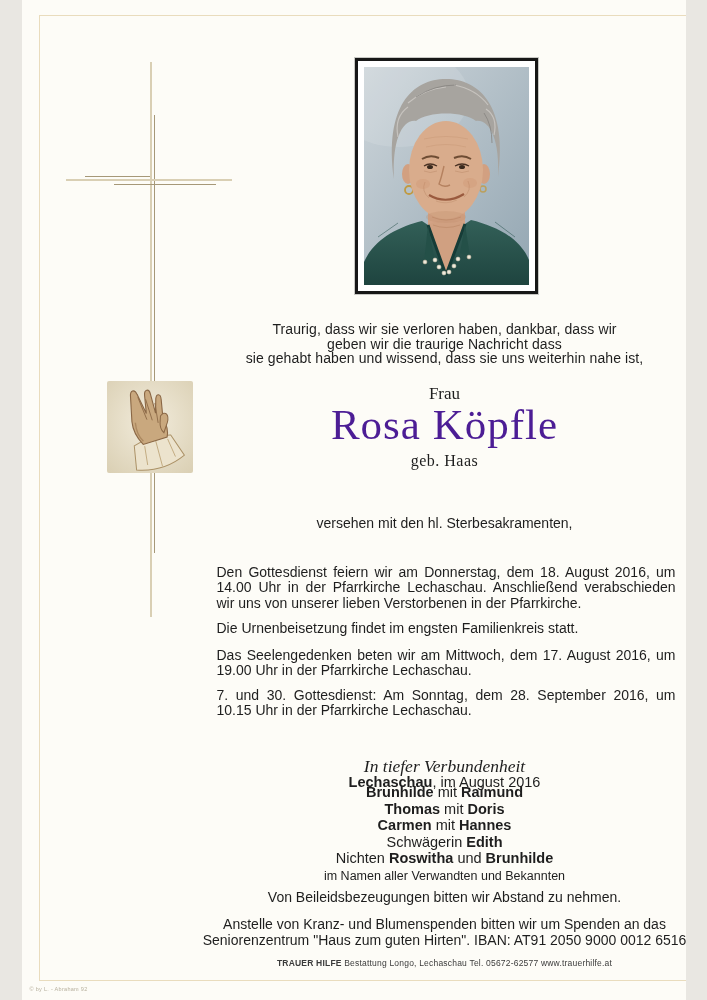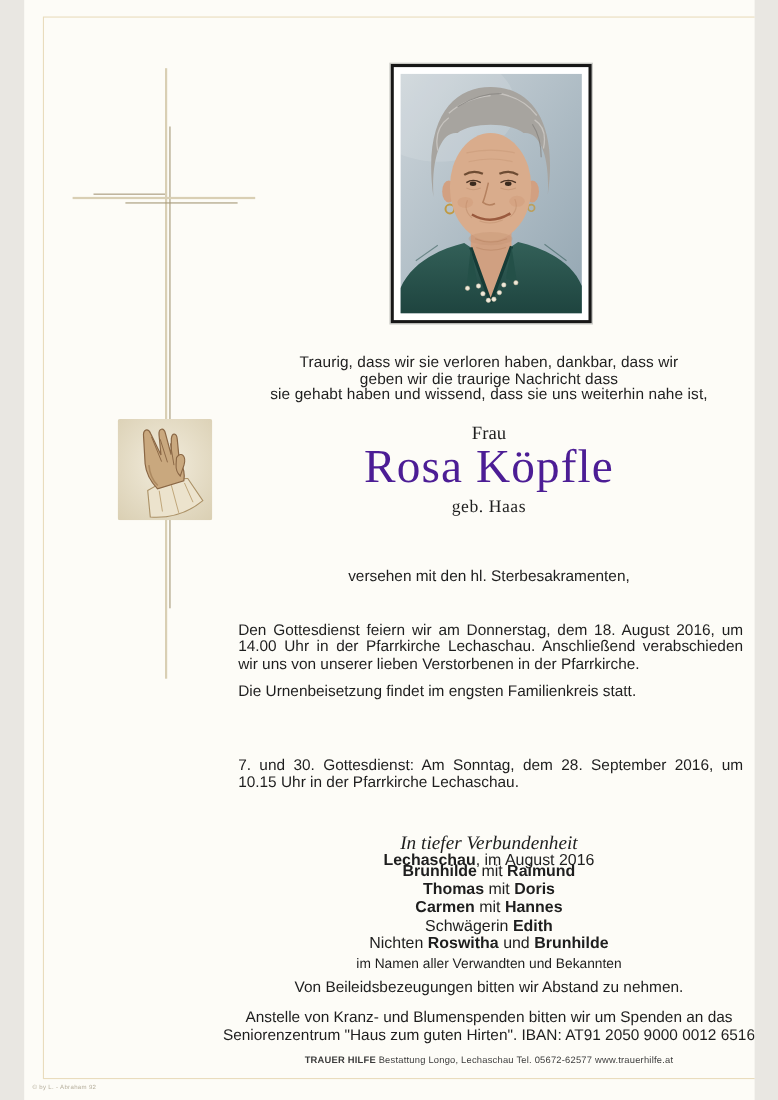--- a/index.html
+++ b/index.html
@@ -164,20 +164,21 @@
   <div class="centerblock frau">Frau</div>
   <div class="centerblock name">Rosa Köpfle</div>
   <div class="centerblock gebname">geb. Haas</div>
 
   <div class="centerblock sacrament">
     <div>versehen mit den hl. Sterbesakramenten,</div>
   </div>
 
   <div class="para p1">Den Gottesdienst feiern wir am Donnerstag, dem 18. August 2016, um 14.00 Uhr in der Pfarrkirche Lechaschau. Anschließend verabschieden wir uns von unserer lieben Verstorbenen in der Pfarrkirche.</div>
   <div class="para p2">Die Urnenbeisetzung findet im engsten Familienkreis statt.</div>
+  <div class="para p3">Das Seelengedenken beten wir am Mittwoch, dem 17. August 2016, um 19.00 Uhr in der Pfarrkirche Lechaschau.</div>
   <div class="para p4">7. und 30. Gottesdienst: Am Sonntag, dem 28. September 2016, um 10.15 Uhr in der Pfarrkirche Lechaschau.</div>
 
   <div class="centerblock placedate">
     <span class="bold">Lechaschau</span><span>, im August 2016</span>
   </div>
 
   <div class="centerblock verbundenheit">In tiefer Verbundenheit</div>
 
   <div class="centerblock family">
     <div><span class="bold">Brunhilde</span><span> mit </span><span class="bold">Raimund</span></div>

